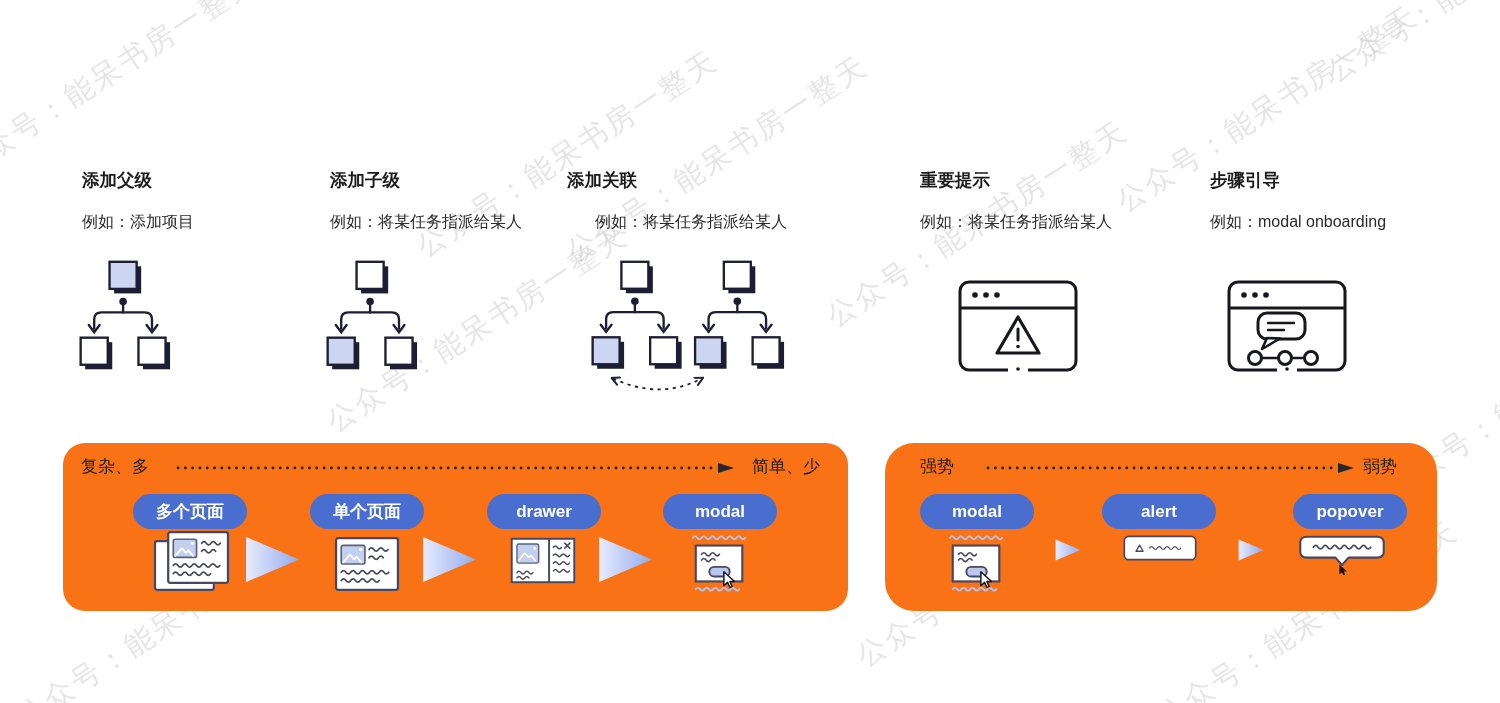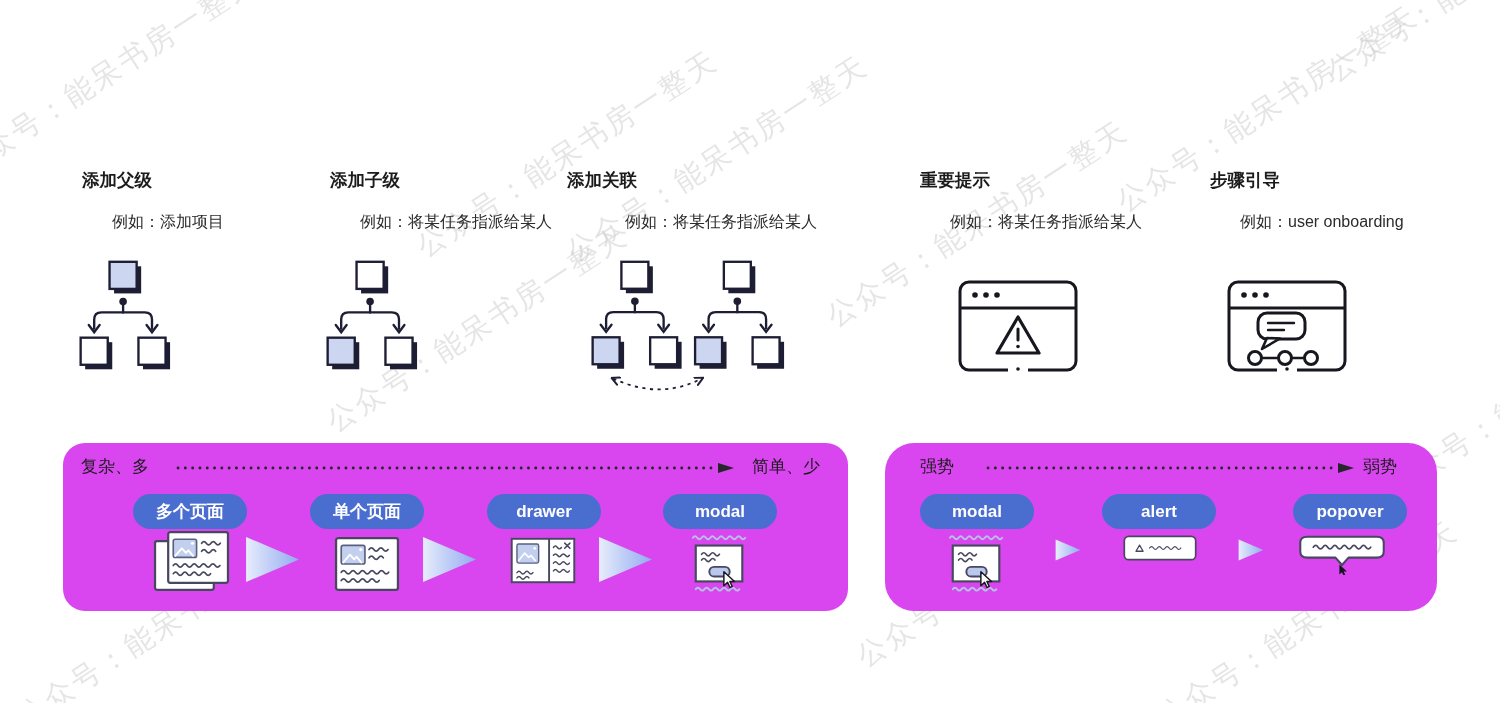--- a/index.html
+++ b/index.html
@@ -3,22 +3,22 @@
 <meta charset="utf-8">
 <style>
   html,body{margin:0;padding:0;background:#fff;}
   #stage{position:relative;width:1500px;height:703px;background:#ffffff;overflow:hidden;
          font-family:"Liberation Sans","DejaVu Sans",sans-serif;}
   .abs{position:absolute;}
   .wm{position:absolute;color:#cccccc;opacity:.5;font-size:29px;letter-spacing:3px;
       white-space:nowrap;transform:rotate(-33deg);transform-origin:0 50%;pointer-events:none;}
   .sec-title{position:absolute;font-size:23px;font-weight:bold;color:#3d6cd3;letter-spacing:1px;}
   .col-heading{position:absolute;font-size:17.5px;font-weight:bold;color:#1b1b1b;text-align:right;}
-  .col-example{position:absolute;font-size:16px;color:#2b2b2b;margin-left:30px;}
-  .panel{position:absolute;top:443px;height:168px;background:#d946ef;border-radius:22px;}
+  .col-example{position:absolute;font-size:16px;color:#2b2b2b;}
+  .panel{position:absolute;top:443px;height:168px;background:#f97316;border-radius:22px;}
   .spec-label{position:absolute;top:12px;font-size:17px;color:#1b1b1b;}
   .pill{position:absolute;top:51px;width:114px;height:35px;border-radius:18px;background:#4a6dd0;
         color:#ffffff;font-size:17px;font-weight:bold;display:flex;align-items:center;justify-content:center;}
   .sq-line{stroke:#1d1d33;stroke-width:2.6;fill:none;stroke-linecap:round;}
   .sq-shadow{fill:#1d1d33;}
   .win{stroke:#17171f;fill:none;}
   .pg{stroke:#474760;stroke-width:2.2;fill:#ffffff;}
   .sgl{stroke:#474760;stroke-width:1.7;fill:none;stroke-linecap:round;}
   .sgl2{stroke:#474760;stroke-width:2;fill:none;stroke-linecap:round;}
   .lightsq{stroke:#b5c1e5;stroke-width:2;fill:none;stroke-linecap:round;}
@@ -57,21 +57,21 @@
 
   <div class="col-heading" style="left:82px;top:168px">添加父级</div>
   <div class="col-example" style="left:82px;top:212px">例如：添加项目</div>
   <div class="col-heading" style="left:330px;top:168px">添加子级</div>
   <div class="col-example" style="left:330px;top:212px">例如：将某任务指派给某人</div>
   <div class="col-heading" style="left:567px;top:168px">添加关联</div>
   <div class="col-example" style="left:595px;top:212px">例如：将某任务指派给某人</div>
   <div class="col-heading" style="left:920px;top:168px">重要提示</div>
   <div class="col-example" style="left:920px;top:212px">例如：将某任务指派给某人</div>
   <div class="col-heading" style="left:1210px;top:168px">步骤引导</div>
-  <div class="col-example" style="left:1210px;top:212px">例如：user onboarding</div>
+  <div class="col-example" style="left:1210px;top:212px">例如：modal onboarding</div>
 
   <svg class="abs" style="left:76px;top:260px" viewBox="0 0 106 124" width="96" height="112">
     <circle cx="52" cy="46" r="4.2" fill="#1d1d33"></circle>
     <line class="sq-line" x1="52" y1="46" x2="52" y2="58"></line>
     <path class="sq-line" d="M20,76 L20,66 Q20,58 28,58 L76,58 Q84,58 84,66 L84,76"></path>
     <polyline class="sq-line" points="14,72 20,80 26,72"></polyline>
     <polyline class="sq-line" points="78,72 84,80 90,72"></polyline>
     <rect class="sq-shadow" x="42" y="7" width="30" height="30"></rect>
     <rect x="37" y="2" width="30" height="30" fill="#ccd6f0" stroke="#1d1d33" stroke-width="2.6"></rect>
     <rect class="sq-shadow" x="10" y="91" width="30" height="30"></rect>

